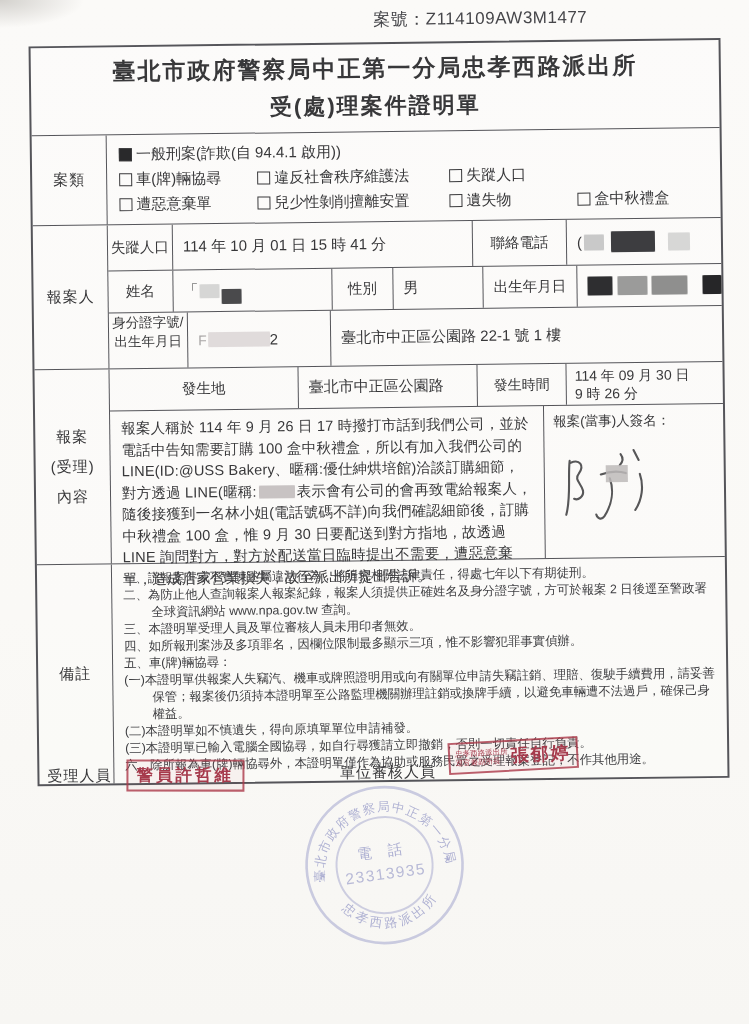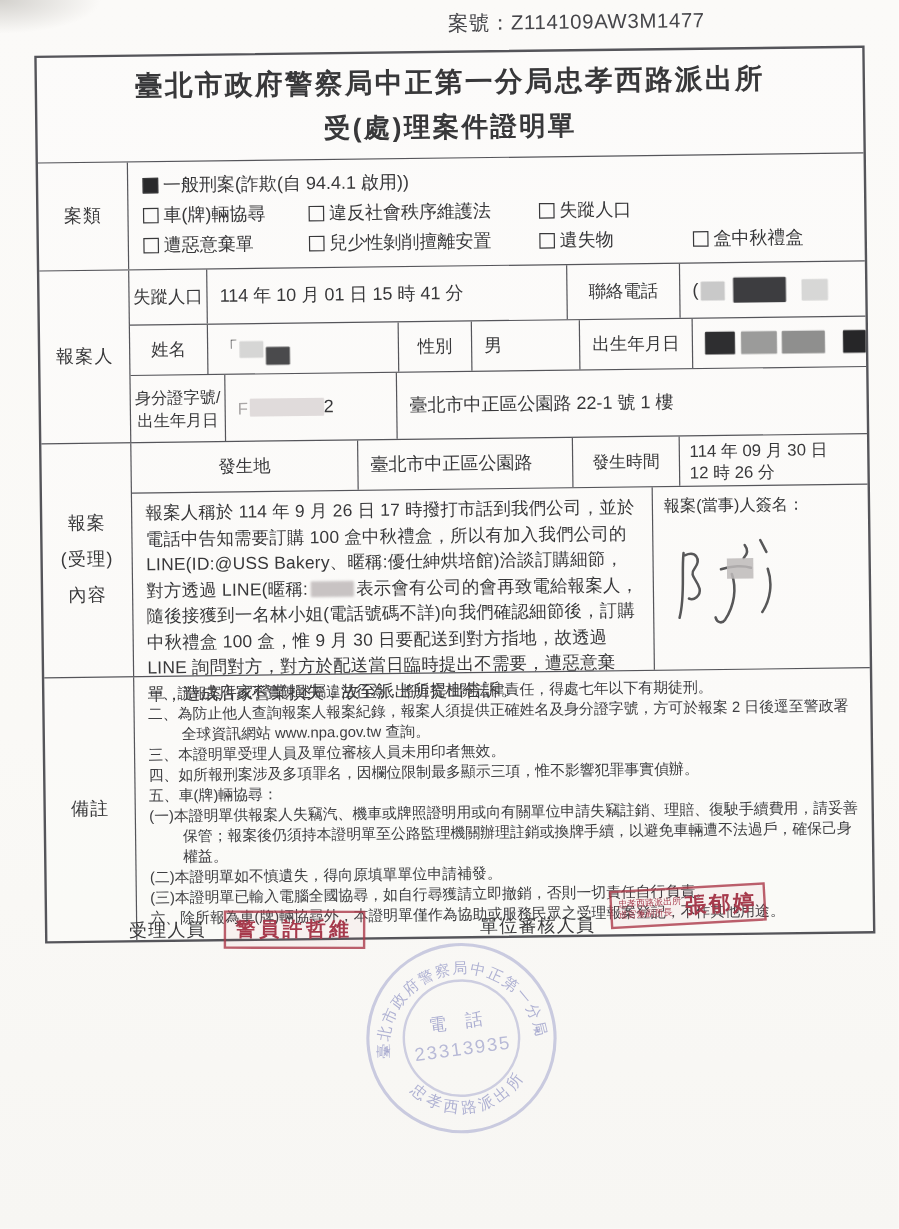--- a/index.html
+++ b/index.html
@@ -42,39 +42,39 @@
   
   .sub-row{display:flex;}
   .sub-row + .sub-row{border-top:1.4px solid var(--bd);}
   .cell{display:flex;align-items:center;min-width:0;}
   .cell + .cell{border-left:1.4px solid var(--bd);}
   .rlabel{justify-content:center;font-size:14.5px;flex:none;text-align:center;}
   .rvalue{padding-left:10px;font-size:15px;}
   .rr1{height:45px;}.rr2{height:41px;}.rr3{height:55px;}
   .ir1{height:41px;}.ir2{height:152px;align-items:stretch;}
 
-  .idlabel{flex-direction:column;justify-content:center;font-size:13.5px;line-height:19px;}
+  .idlabel{flex-direction:column;justify-content:flex-start;font-size:13.5px;line-height:19px;}
 
   
   .blk{display:inline-block;vertical-align:middle;border-radius:1px;filter:blur(0.6px);}
 
   
   .narrative{display:block;padding:7px 10px 0 11px;font-size:14.5px;line-height:21.5px;letter-spacing:.2px;}
   .sig-cell{flex:none;width:164px;display:flex;flex-direction:column;padding:7px 6px 0 9px;}
   .sig-label{font-size:13.5px;}
   .redact-inline{display:inline-block;width:36px;height:13px;background:#c8c3c3;border-radius:1px;filter:blur(0.7px);vertical-align:-2px;margin:0 2px;}
 
   
   .notes-content{padding:6px 10px 9px 11px;font-size:12.4px;line-height:17px;color:#3e3e41;}
   .note-line{padding-left:2.25em;text-indent:-2.25em;}
 
   
   .signoff{position:absolute;top:757px;left:0;width:749px;display:flex;align-items:flex-start;}
   .signoff-label{font-size:15px;letter-spacing:1px;margin-top:6px;}
-  .lab1{margin-left:103px;}
+  .lab1{margin-left:43px;}
   .lab2{margin-left:96px;}
   .stamp-rect{display:inline-flex;align-items:center;border:2.5px solid rgba(171,58,74,.8);
     color:var(--red);background:rgba(205,85,100,.05);}
   .stamp1{margin-left:15px;padding:3px 8px;font-size:16.5px;font-weight:600;letter-spacing:3px;transform:rotate(0.8deg);}
   .stamp2{margin-left:12px;padding:2px 5px;transform:translateY(-16px) rotate(-2.5deg);gap:3px;}
   .stamp2-unit{display:flex;flex-direction:column;font-size:7.5px;line-height:9px;letter-spacing:0;}
   .stamp2-name{font-size:18px;font-weight:700;letter-spacing:2px;}
 
   .round-stamp{position:absolute;left:292px;top:778px;width:174px;height:174px;transform:rotate(-7deg);opacity:.78;}
 
@@ -192,21 +192,21 @@
         <span>(受理)</span>
         <span>內容</span>
       </div>
       <div class="row-content">
         <div class="sub-row ir1">
           <div class="cell rlabel" style="width:188px">發生地</div>
           <div class="cell rvalue" style="width:168px">臺北市中正區公園路</div>
           <div class="cell rlabel" style="width:88px;font-size:14px">發生時間</div>
           <div class="cell rvalue" style="flex:1;flex-direction:column;align-items:flex-start;justify-content:center;font-size:14px;line-height:18px;padding-left:8px">
             <span>114 年 09 月 30 日</span>
-            <span>12 時 26 分</span>
+            <span>9 時 26 分</span>
           </div>
         </div>
         <div class="sub-row ir2">
           <div class="cell" style="flex:1;align-items:flex-start">
             <p class="narrative" style="margin:0">
               <span>報案人稱於 114 年 9 月 26 日 17 時撥打市話到我們公司，並於電話中告知需要訂購 100 盒中秋禮盒，所以有加入我們公司的LINE(ID:@USS Bakery、暱稱:優仕紳烘培館)洽談訂購細節，對方透過 LINE(暱稱:</span><span class="redact-inline"></span><span>表示會有公司的會再致電給報案人，隨後接獲到一名林小姐(電話號碼不詳)向我們確認細節後，訂購中秋禮盒 100 盒，惟 9 月 30 日要配送到對方指地，故透過 LINE 詢問對方，對方於配送當日臨時提出不需要，遭惡意棄單，造成店家營業損失，故至派出所提出告訴。</span>
             </p>
           </div>
           <div class="cell sig-cell" style="align-items:flex-start">
             <span class="sig-label">報案(當事)人簽名：</span>

